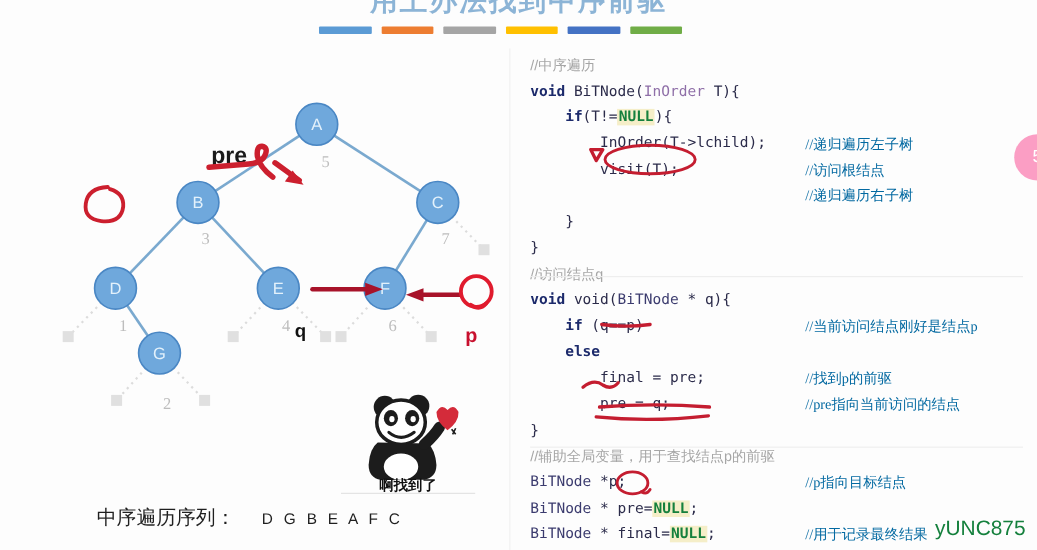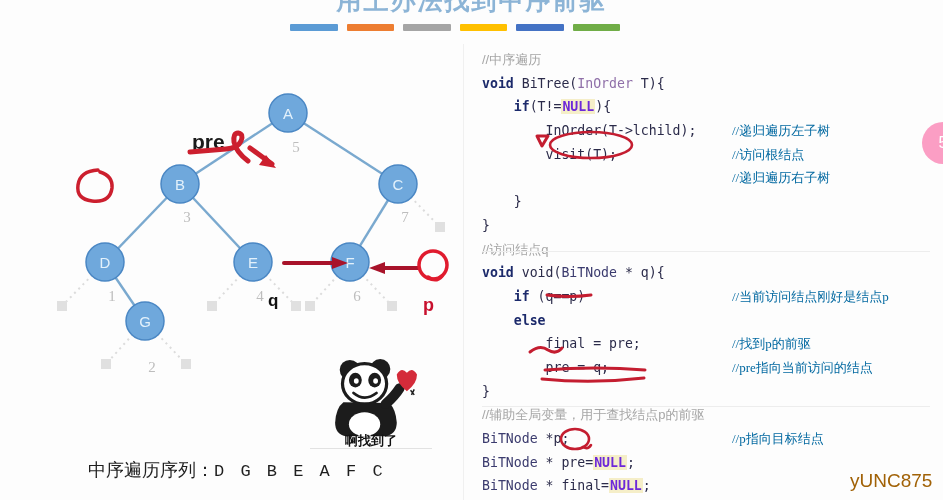--- a/index.html
+++ b/index.html
@@ -95,23 +95,24 @@
   
   #inorder-caption {
     position: absolute;
     left: 88px; top: 414px;
     font-size: 18px;
     color: #1f1f1f;
     font-family: "Liberation Serif", serif;
     white-space: nowrap;
   }
   #inorder-caption .seq {
-    font-family: Liberation Mono, monospace;
+    font-family: Liberation Sans, sans-serif;
     letter-spacing: 3px;
-    font-size: 17px;
+    font-size: 14px;
+    margin-left: 24px;
   }
 
   
   #code-panel {
     position: absolute;
     left: 482px; top: 48px;
     width: 473px; height: 452px;
     font-family: "DejaVu Sans Mono", monospace;
     font-size: 13.2px;
     line-height: 23.7px;
@@ -131,21 +132,21 @@
     font-size: 13px;
   }
   .lead-cmt {
     color: #a6a6a6;
     font-family: "Liberation Sans", sans-serif;
     font-size: 13px;
   }
   .kw  { color: #1c2a6b; font-weight: bold; }
   .typ { color: #8f6fa8; }
   .typ2{ color: #3b3b6e; }
-  .null{ color: #6d28d9; font-weight: bold; background: #f5eec8; padding: 0 1px; }
+  .null{ color: #15803d; font-weight: bold; background: #f5eec8; padding: 0 1px; }
 
   
   #ink-svg {
     position: absolute; left: 0; top: 0;
     width: 943px; height: 500px;
     pointer-events: none;
   }
 
   
   #pink-badge {
@@ -159,21 +160,21 @@
     text-align: center;
     line-height: 42px;
     font-family: "Liberation Sans", sans-serif;
   }
 
   
   #watermark {
     position: absolute;
     left: 850px; top: 470px;
     font-size: 19px;
-    color: #a16207;
+    color: #15803d;
     font-family: "Liberation Sans", sans-serif;
     letter-spacing: 0px;
   }
 </style>
 </head>
 <body>
 
 <div id="page">
 
   <div id="slide-title">用土办法找到中序前驱</div>
@@ -258,42 +259,42 @@
     <div id="panda-rule"></div>
 
     <div id="inorder-caption">
       <span>中序遍历序列：</span><span class="seq">D G B E A F C</span>
     </div>
   </div>
 
   <div id="code-panel">
     <div class="code-block" id="code-block-1">
         <div class="code-line"><span class="lead-cmt">//中序遍历</span></div>
-        <div class="code-line"><span><span></span><span class="kw">void</span><span> BiTree(</span><span class="typ">InOrder</span><span> T){</span></span></div>
+        <div class="code-line"><span><span></span><span class="kw">void</span><span> BiTNode(</span><span class="typ">InOrder</span><span> T){</span></span></div>
         <div class="code-line"><span><span>    </span><span class="kw">if</span><span>(T!=</span><span class="null">NULL</span><span>){</span></span></div>
         <div class="code-line"><span><span>        </span><span>InOrder(T-&gt;lchild);</span></span><span class="cmt-cn">//递归遍历左子树</span></div>
         <div class="code-line"><span><span>        </span><span>visit(T);</span></span><span class="cmt-cn">//访问根结点</span></div>
         <div class="code-line"><span><span>        </span></span><span class="cmt-cn">//递归遍历右子树</span></div>
         <div class="code-line"><span><span>    </span><span>}</span></span></div>
         <div class="code-line"><span><span></span><span>}</span></span></div>
       </div>
     <div class="code-block" id="code-block-2">
         <div class="code-line"><span class="lead-cmt">//访问结点q</span></div>
         <div class="code-line"><span><span></span><span class="kw">void</span><span> void(</span><span class="typ2">BiTNode</span><span> * q){</span></span></div>
         <div class="code-line"><span><span>    </span><span class="kw">if</span><span> (q==p)</span></span><span class="cmt-cn">//当前访问结点刚好是结点p</span></div>
         <div class="code-line"><span><span>    </span><span class="kw">else</span></span></div>
         <div class="code-line"><span><span>        </span><span>final = pre;</span></span><span class="cmt-cn">//找到p的前驱</span></div>
         <div class="code-line"><span><span>        </span><span>pre = q;</span></span><span class="cmt-cn">//pre指向当前访问的结点</span></div>
         <div class="code-line"><span><span></span><span>}</span></span></div>
       </div>
     <div class="code-block" id="code-block-3">
         <div class="code-line"><span class="lead-cmt">//辅助全局变量，用于查找结点p的前驱</span></div>
         <div class="code-line"><span><span></span><span class="typ2">BiTNode</span><span> *p;</span></span><span class="cmt-cn">//p指向目标结点</span></div>
         <div class="code-line"><span><span></span><span class="typ2">BiTNode</span><span> * pre=</span><span class="null">NULL</span><span>;</span></span></div>
-        <div class="code-line"><span><span></span><span class="typ2">BiTNode</span><span> * final=</span><span class="null">NULL</span><span>;</span></span></div>
+        <div class="code-line"><span><span></span><span class="typ2">BiTNode</span><span> * final=</span><span class="null">NULL</span><span>;</span></span><span class="cmt-cn">//用于记录最终结果</span></div>
       </div>
   <div style="position: absolute; left: 0px; width: 448px; height: 1px; background: rgb(237, 237, 237); top: 203px;"></div>
       <div style="position: absolute; left: 0px; width: 448px; height: 1px; background: rgb(237, 237, 237); top: 358px;"></div>
     </div>
 
   <svg id="ink-svg">
 
     <path d="M190 152 L226 149 q12 -1 15 -8 q3 -7 -3 -8 q-5 0 -4 9 q2 10 14 19" stroke="#cc1f2e" stroke-width="5" fill="none" stroke-linecap="round"></path>
     <path d="M250 148 L272 164" stroke="#cc1f2e" stroke-width="5" fill="none" stroke-linecap="round"></path>
     <polygon points="276,168 259,165 266,155" fill="#cc1f2e"></polygon>

